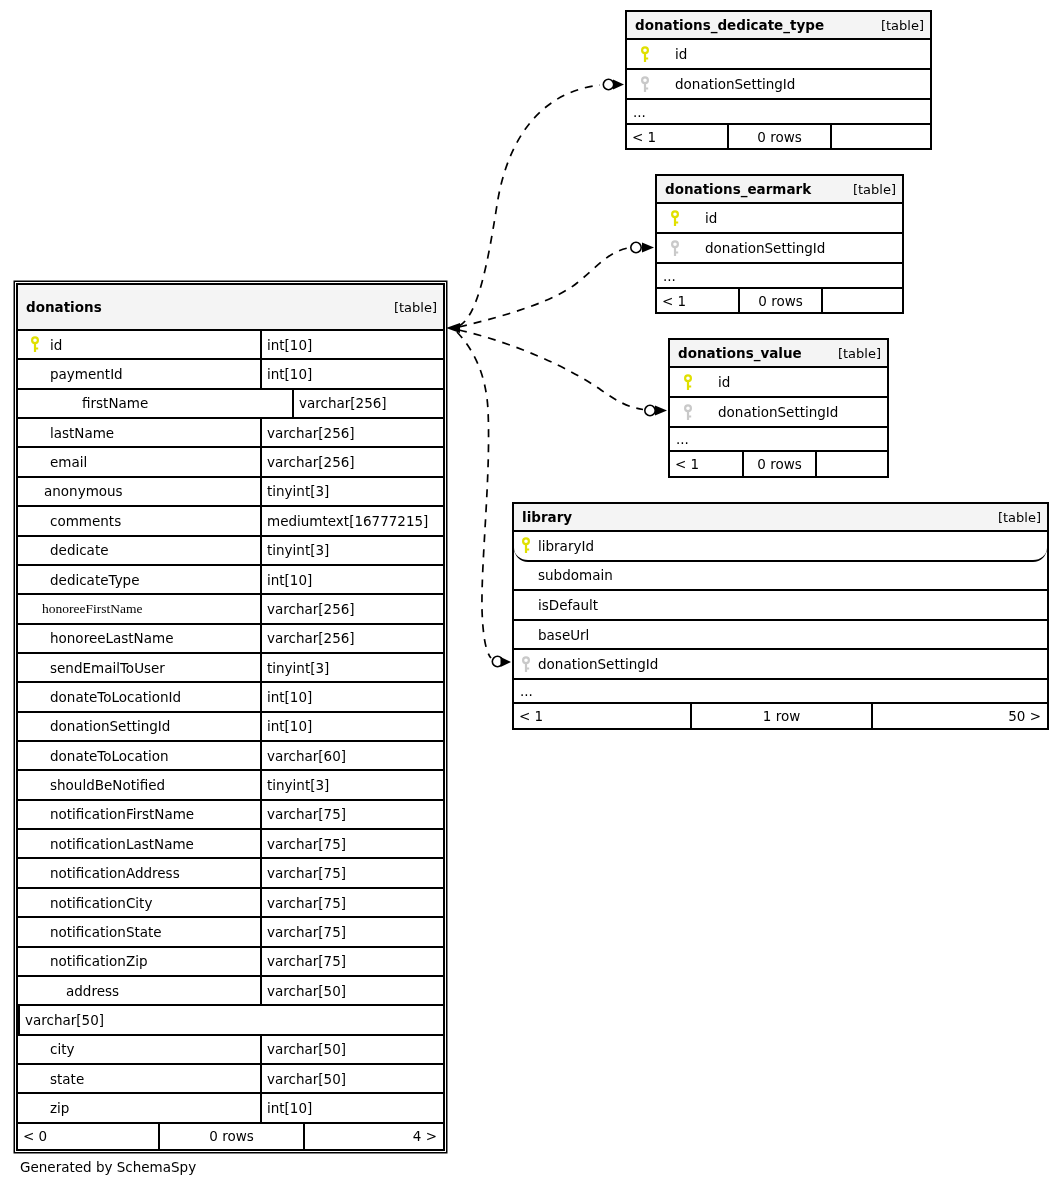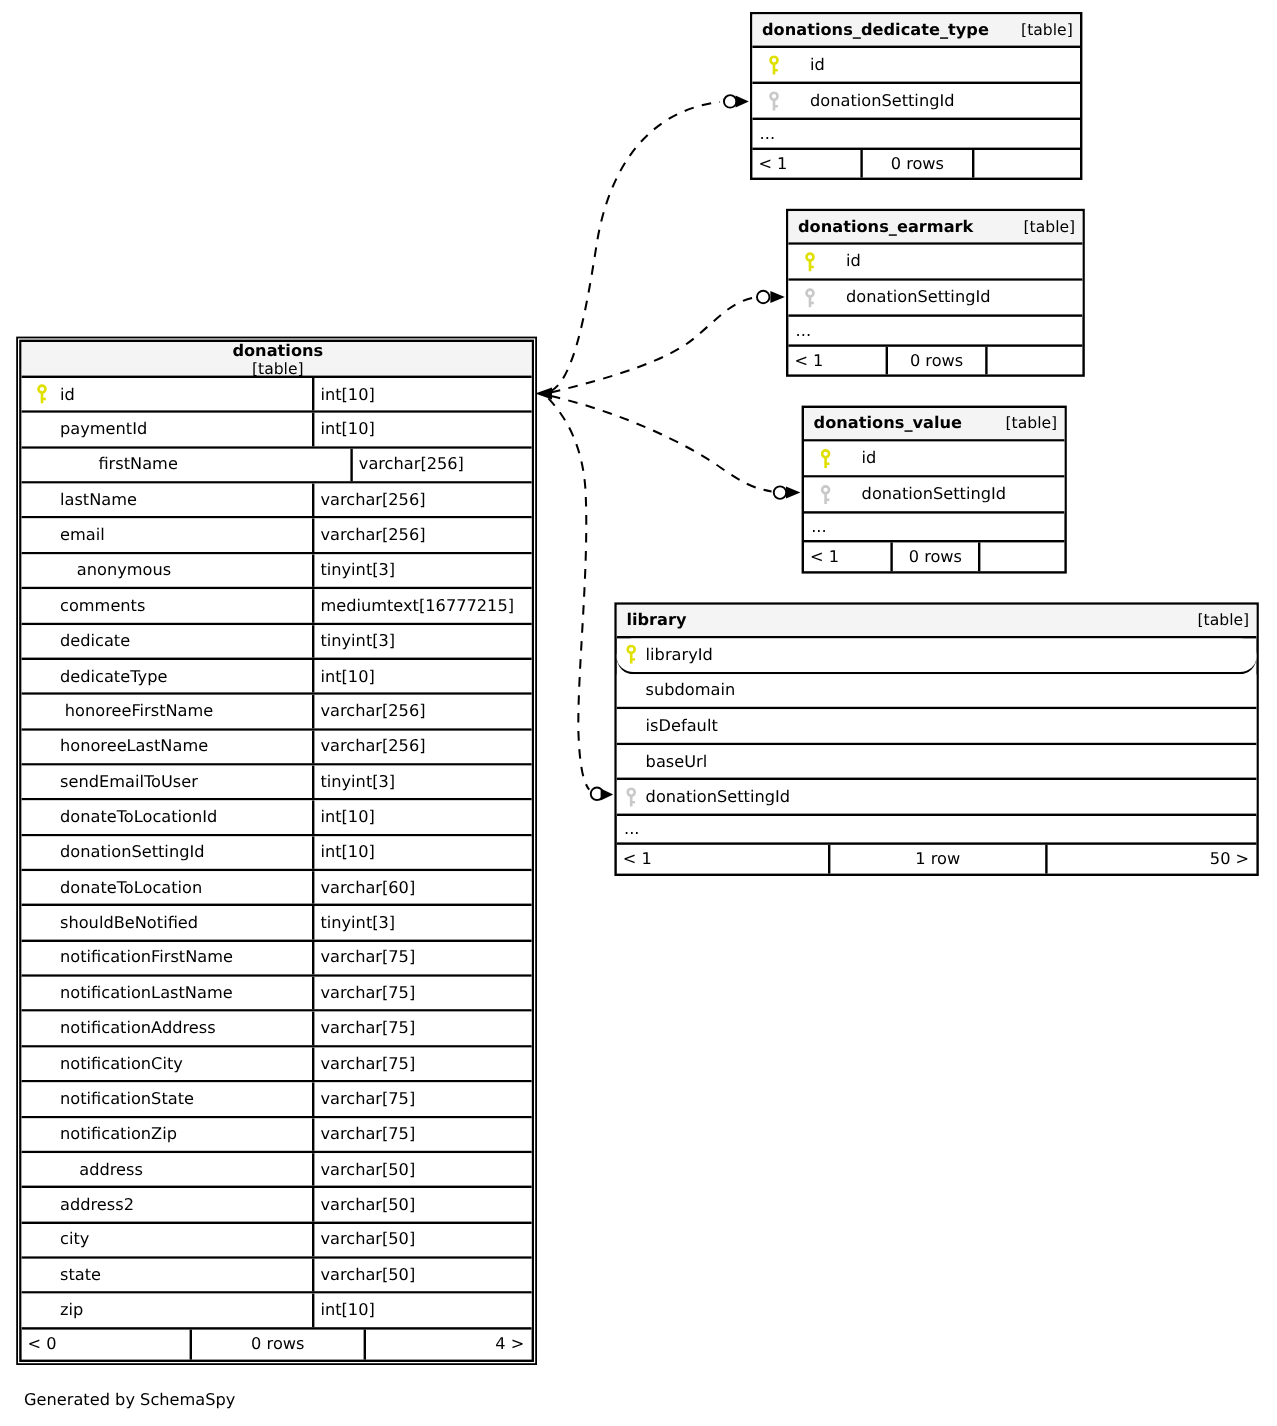--- a/index.html
+++ b/index.html
@@ -71,21 +71,21 @@
 
     <g stroke="#000" stroke-width="1.7" fill="none">
       <path d="M 457,332 C 472,348 486,372 488,410 C 491,475 481,560 482,610 C 483,638 486,652 491,658" stroke-dasharray="8 7"></path>
       <circle cx="497.5" cy="661.5" r="5.2" fill="#fff" stroke-width="1.6"></circle>
       <polygon points="511,662 500.5,657 500.5,667" fill="#000" stroke="none"></polygon>
     </g>
   </svg>
 
   <div id="tables-root">
       <div class="tbl focus" style="left: 16px; top: 283px; width: 429px;">
-        <div class="tbl-head" style="height: 30px; flex-direction: column;">
+        <div class="tbl-head" style="height: 46px;">
           <span class="tbl-title">donations</span>
           <span class="tbl-tag">[table]</span>
         </div>
         <div class="row" style="height: 29.37px;">
           <div class="name-area" style="padding-left: 10px; flex: 0 0 242px;">
             <span class="icon-cell">
               <svg width="12" height="17" viewBox="0 0 12 17">
                 <circle cx="6" cy="4.2" r="2.9" fill="none" stroke="#e0e000" stroke-width="2.2"></circle>
                 <line x1="6" y1="7" x2="6" y2="16" stroke="#e0e000" stroke-width="2.2"></line>
                 <line x1="6" y1="12.5" x2="9.2" y2="12.5" stroke="#e0e000" stroke-width="2"></line>
@@ -117,21 +117,21 @@
           <div class="type-cell">varchar[256]</div>
         </div>
         <div class="row" style="height: 29.37px;">
           <div class="name-area" style="padding-left: 10px; flex: 0 0 242px;">
             <span class="icon-cell"></span>
             <span style="margin-left: 9px;">email</span>
           </div>
           <div class="type-cell">varchar[256]</div>
         </div>
         <div class="row" style="height: 29.37px;">
-          <div class="name-area" style="padding-left: 24px; flex: 0 0 242px; text-align: center;">
+          <div class="name-area" style="padding-left: 4px; flex: 0 0 242px; text-align: center;">
             <span class="icon-cell"></span>
             <span style="margin-left: 9px;">anonymous</span>
           </div>
           <div class="type-cell">tinyint[3]</div>
         </div>
         <div class="row" style="height: 29.37px;">
           <div class="name-area" style="padding-left: 10px; flex: 0 0 242px;">
             <span class="icon-cell"></span>
             <span style="margin-left: 9px;">comments</span>
           </div>
@@ -145,21 +145,21 @@
           <div class="type-cell">tinyint[3]</div>
         </div>
         <div class="row" style="height: 29.37px;">
           <div class="name-area" style="padding-left: 10px; flex: 0 0 242px;">
             <span class="icon-cell"></span>
             <span style="margin-left: 9px;">dedicateType</span>
           </div>
           <div class="type-cell">int[10]</div>
         </div>
         <div class="row" style="height: 29.37px;">
-          <div class="name-area" style="padding-left: 14px; flex: 0 0 242px;">
+          <div class="name-area" style="padding-left: 2px; flex: 0 0 242px; font-family: Liberation Serif, serif;">
             <span class="icon-cell"></span>
             <span style="margin-left: 9px;">honoreeFirstName</span>
           </div>
           <div class="type-cell">varchar[256]</div>
         </div>
         <div class="row" style="height: 29.37px;">
           <div class="name-area" style="padding-left: 10px; flex: 0 0 242px;">
             <span class="icon-cell"></span>
             <span style="margin-left: 9px;">honoreeLastName</span>
           </div>
@@ -243,24 +243,20 @@
           <div class="type-cell">varchar[75]</div>
         </div>
         <div class="row" style="height: 29.37px;">
           <div class="name-area" style="padding-left: 26px; flex: 0 0 242px;">
             <span class="icon-cell"></span>
             <span style="margin-left: 9px;">address</span>
           </div>
           <div class="type-cell">varchar[50]</div>
         </div>
         <div class="row" style="height: 29.37px;">
-          <div class="name-area" style="padding-left: 10px; flex: 0 0 242px;">
-            <span class="icon-cell"></span>
-            <span style="margin-left: 9px;">address2</span>
-          </div>
           <div class="type-cell">varchar[50]</div>
         </div>
         <div class="row" style="height: 29.37px;">
           <div class="name-area" style="padding-left: 10px; flex: 0 0 242px;">
             <span class="icon-cell"></span>
             <span style="margin-left: 9px;">city</span>
           </div>
           <div class="type-cell">varchar[50]</div>
         </div>
         <div class="row" style="height: 29.37px;">
@@ -276,21 +272,21 @@
             <span style="margin-left: 9px;">zip</span>
           </div>
           <div class="type-cell">int[10]</div>
         </div>
         <div class="foot" style="height: 25px;">
           <div class="foot-cell c1" style="flex: 0 0 33%;">&lt; 0</div>
           <div class="foot-cell c2" style="flex: 0 0 34%;">0 rows</div>
           <div class="foot-cell c3" style="flex: 0 0 33%;">4 &gt;</div>
         </div>
       </div>
-      <div class="tbl" style="left: 625px; top: 10px; width: 277px;">
+      <div class="tbl" style="left: 625px; top: 10px; width: 307px;">
         <div class="tbl-head" style="height: 28px;">
           <span class="tbl-title">donations_dedicate_type</span>
           <span class="tbl-tag">[table]</span>
         </div>
         <div class="row" style="height: 30px;">
           <div class="name-area" style="padding-left: 11px;">
             <span class="icon-cell">
               <svg width="12" height="17" viewBox="0 0 12 17">
                 <circle cx="6" cy="4.2" r="2.9" fill="none" stroke="#e0e000" stroke-width="2.2"></circle>
                 <line x1="6" y1="7" x2="6" y2="16" stroke="#e0e000" stroke-width="2.2"></line>

